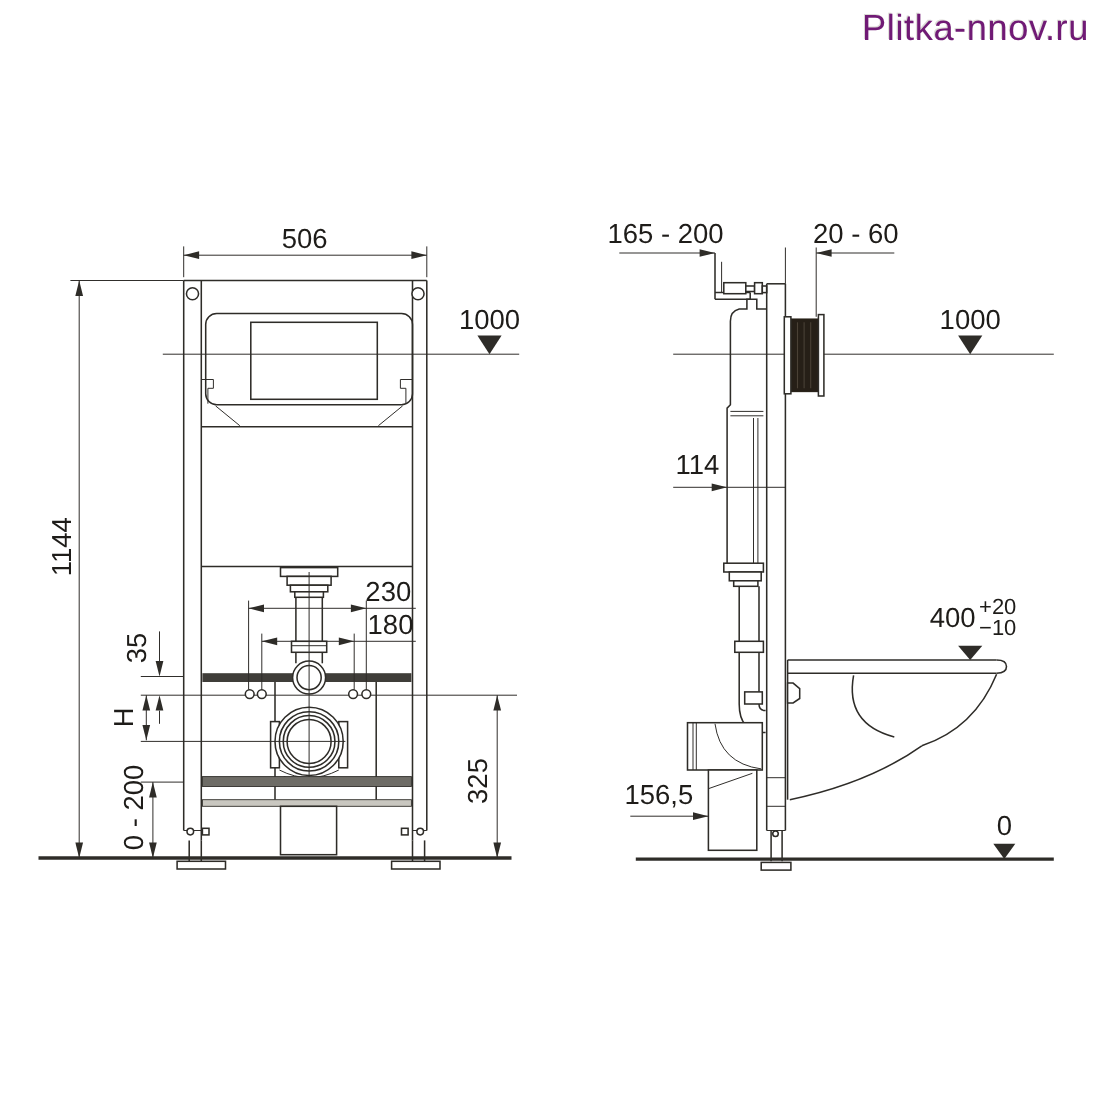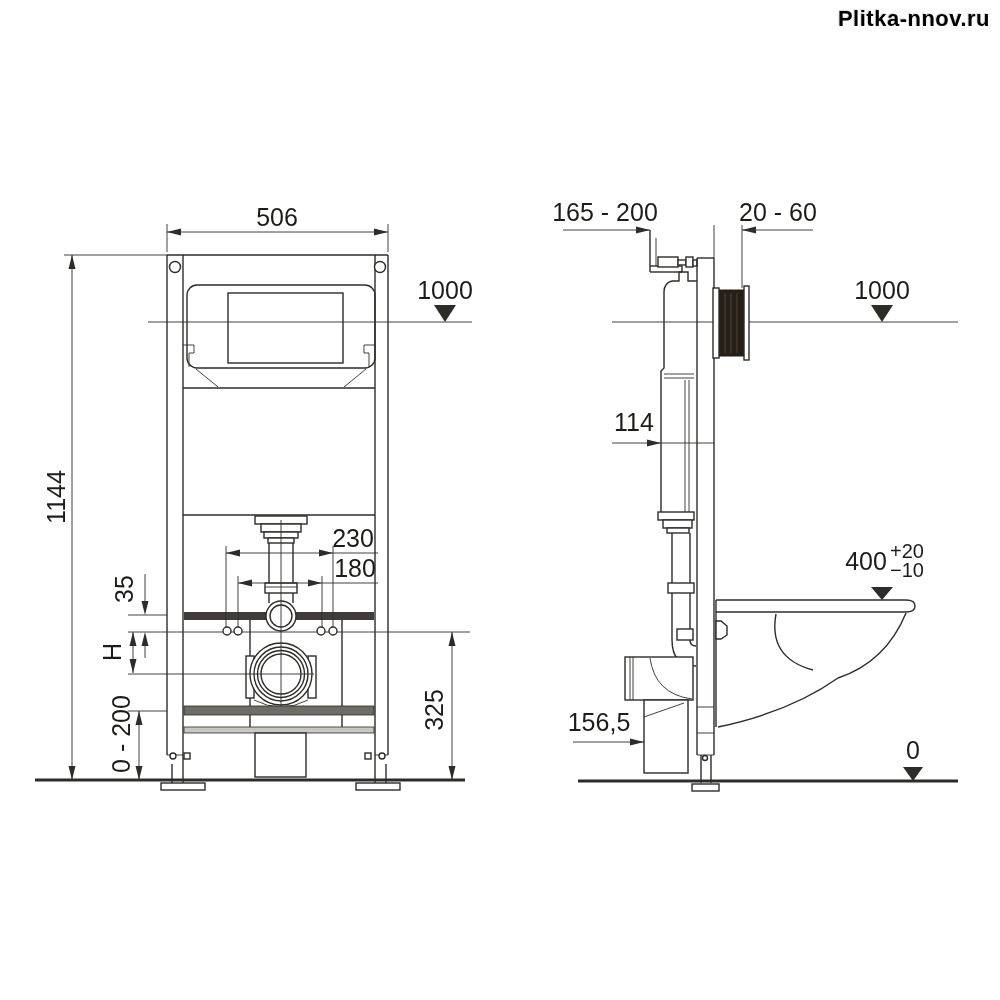--- a/index.html
+++ b/index.html
@@ -1,19 +1,19 @@
 <!DOCTYPE html>
 <html><head>
 <meta charset="utf-8">
 <style>
   html,body{margin:0;padding:0;}
   body{width:1000px;height:1000px;background:#ffffff;position:relative;
        font-family:"Liberation Sans",sans-serif;overflow:hidden;}
-  #watermark{position:absolute;top:6px;right:10px;font-size:22px;font-weight:700;
-       letter-spacing:.5px;color:#000000;
+  #watermark{position:absolute;top:6px;right:10px;font-size:33px;font-weight:400;
+       letter-spacing:.5px;color:#701a75;
        text-shadow:-1px -1px 0 #dddcd7, 1px 1px 1px #ffffff;}
   svg text{font-family:"Liberation Sans","DejaVu Sans",sans-serif;fill:#1e1c19;}
   .dim{font-size:25px;}
   .tol{font-size:20px;}
   .ln{stroke:#2e2c28;stroke-width:1.4;fill:none;}
   .thin{stroke:#2e2c28;stroke-width:0.9;fill:none;}
   .thick{stroke:#2e2c28;stroke-width:3;fill:none;}
   .wfill{stroke:#2e2c28;stroke-width:1.4;fill:#ffffff;}
   .arr{fill:#2e2c28;stroke:none;}
 </style>

